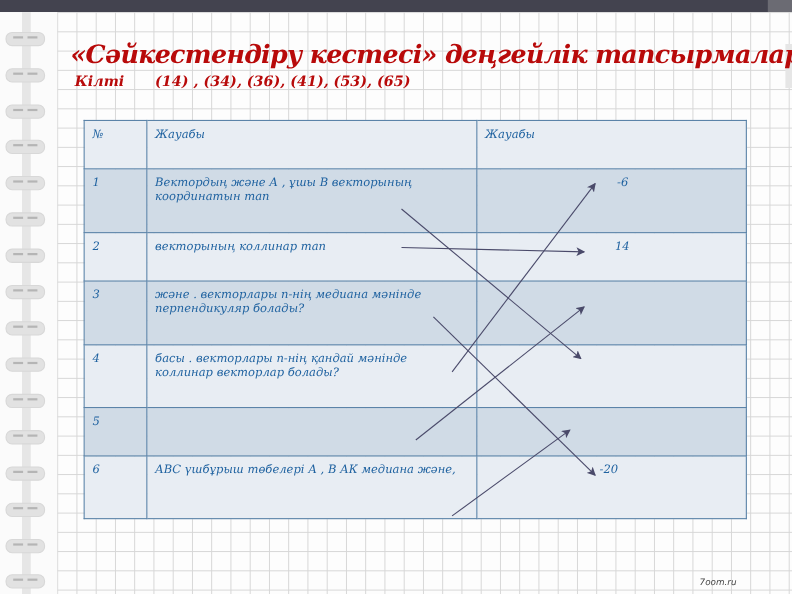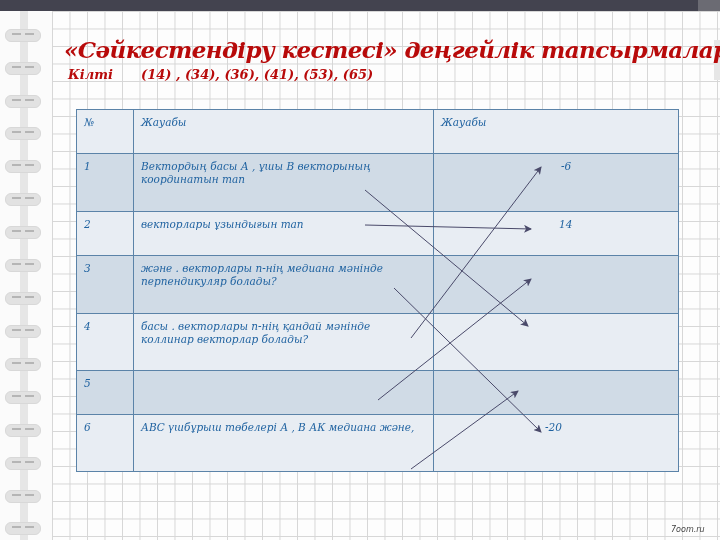--- a/index.html
+++ b/index.html
@@ -22,21 +22,21 @@
   .title{position:absolute;left:64px;top:36px;font-family:"DejaVu Serif",serif;font-style:italic;font-weight:bold;font-size:23px;color:#b80a0a;white-space:nowrap;letter-spacing:-0.6px;}
   .key{position:absolute;left:68px;top:67px;font-family:"DejaVu Serif",serif;font-style:italic;font-weight:bold;font-size:13px;color:#b80a0a;white-space:nowrap;}
   .key .lbl{margin-right:28px;}
   table.tasks{position:absolute;left:76px;top:109px;width:602px;border-collapse:collapse;table-layout:fixed;}
   table.tasks td{border:1px solid #5b83a8;vertical-align:top;padding:6px 7px;font-family:"DejaVu Serif",serif;font-style:italic;font-size:10.5px;color:#1f62a0;line-height:13px;}
   tr.r-light td{background:#e8edf3;}
   tr.r-dark td{background:#d0dbe6;}
   td.c-ans{text-align:left;}
   .ans-val{display:block;}
   svg.arrows{position:absolute;left:0;top:0;width:720px;height:540px;pointer-events:none;}
-  .watermark{position:absolute;left:671px;top:525px;font-family:"DejaVu Sans",sans-serif;font-style:italic;font-size:8px;color:#444;}
+  .watermark{position:absolute;left:636px;top:525px;font-family:"DejaVu Sans",sans-serif;font-style:italic;font-size:8px;color:#444;}
 </style>
 </head>
 <body>
 
 <div class="topbar"></div>
 <div class="topbar-right"></div>
 <div class="paper"></div>
 <div class="margin-mask"></div>
 <div class="spine"></div>
 <div class="ring" style="top:29px"></div>
@@ -69,28 +69,28 @@
       <col style="width:245px">
     </colgroup>
   <tbody>
       <tr class="r-light" style="height:44px">
     <td>№</td>
     <td>Жауабы</td>
     <td>Жауабы</td>
   </tr>
   <tr class="r-dark" style="height:58px">
     <td>1</td>
-    <td>Вектордың басы А , ұшы  В векторының координатын тап</td>
+    <td>Вектордың және А , ұшы  В векторының координатын тап</td>
     <td class="c-ans">
           <span class="ans-val" style="padding-left:120px">-6</span>
         </td>
   </tr>
   <tr class="r-light" style="height:44px">
     <td>2</td>
-    <td> векторлары ұзындығын тап</td>
+    <td> векторының коллинар тап</td>
     <td class="c-ans">
           <span class="ans-val" style="padding-left:118px">14</span>
         </td>
   </tr>
   <tr class="r-dark" style="height:58px">
     <td>3</td>
     <td>   және . векторлары n-нің медиана мәнінде перпендикуляр болады?</td>
     <td class="c-ans"></td>
   </tr>
   <tr class="r-light" style="height:57px">

